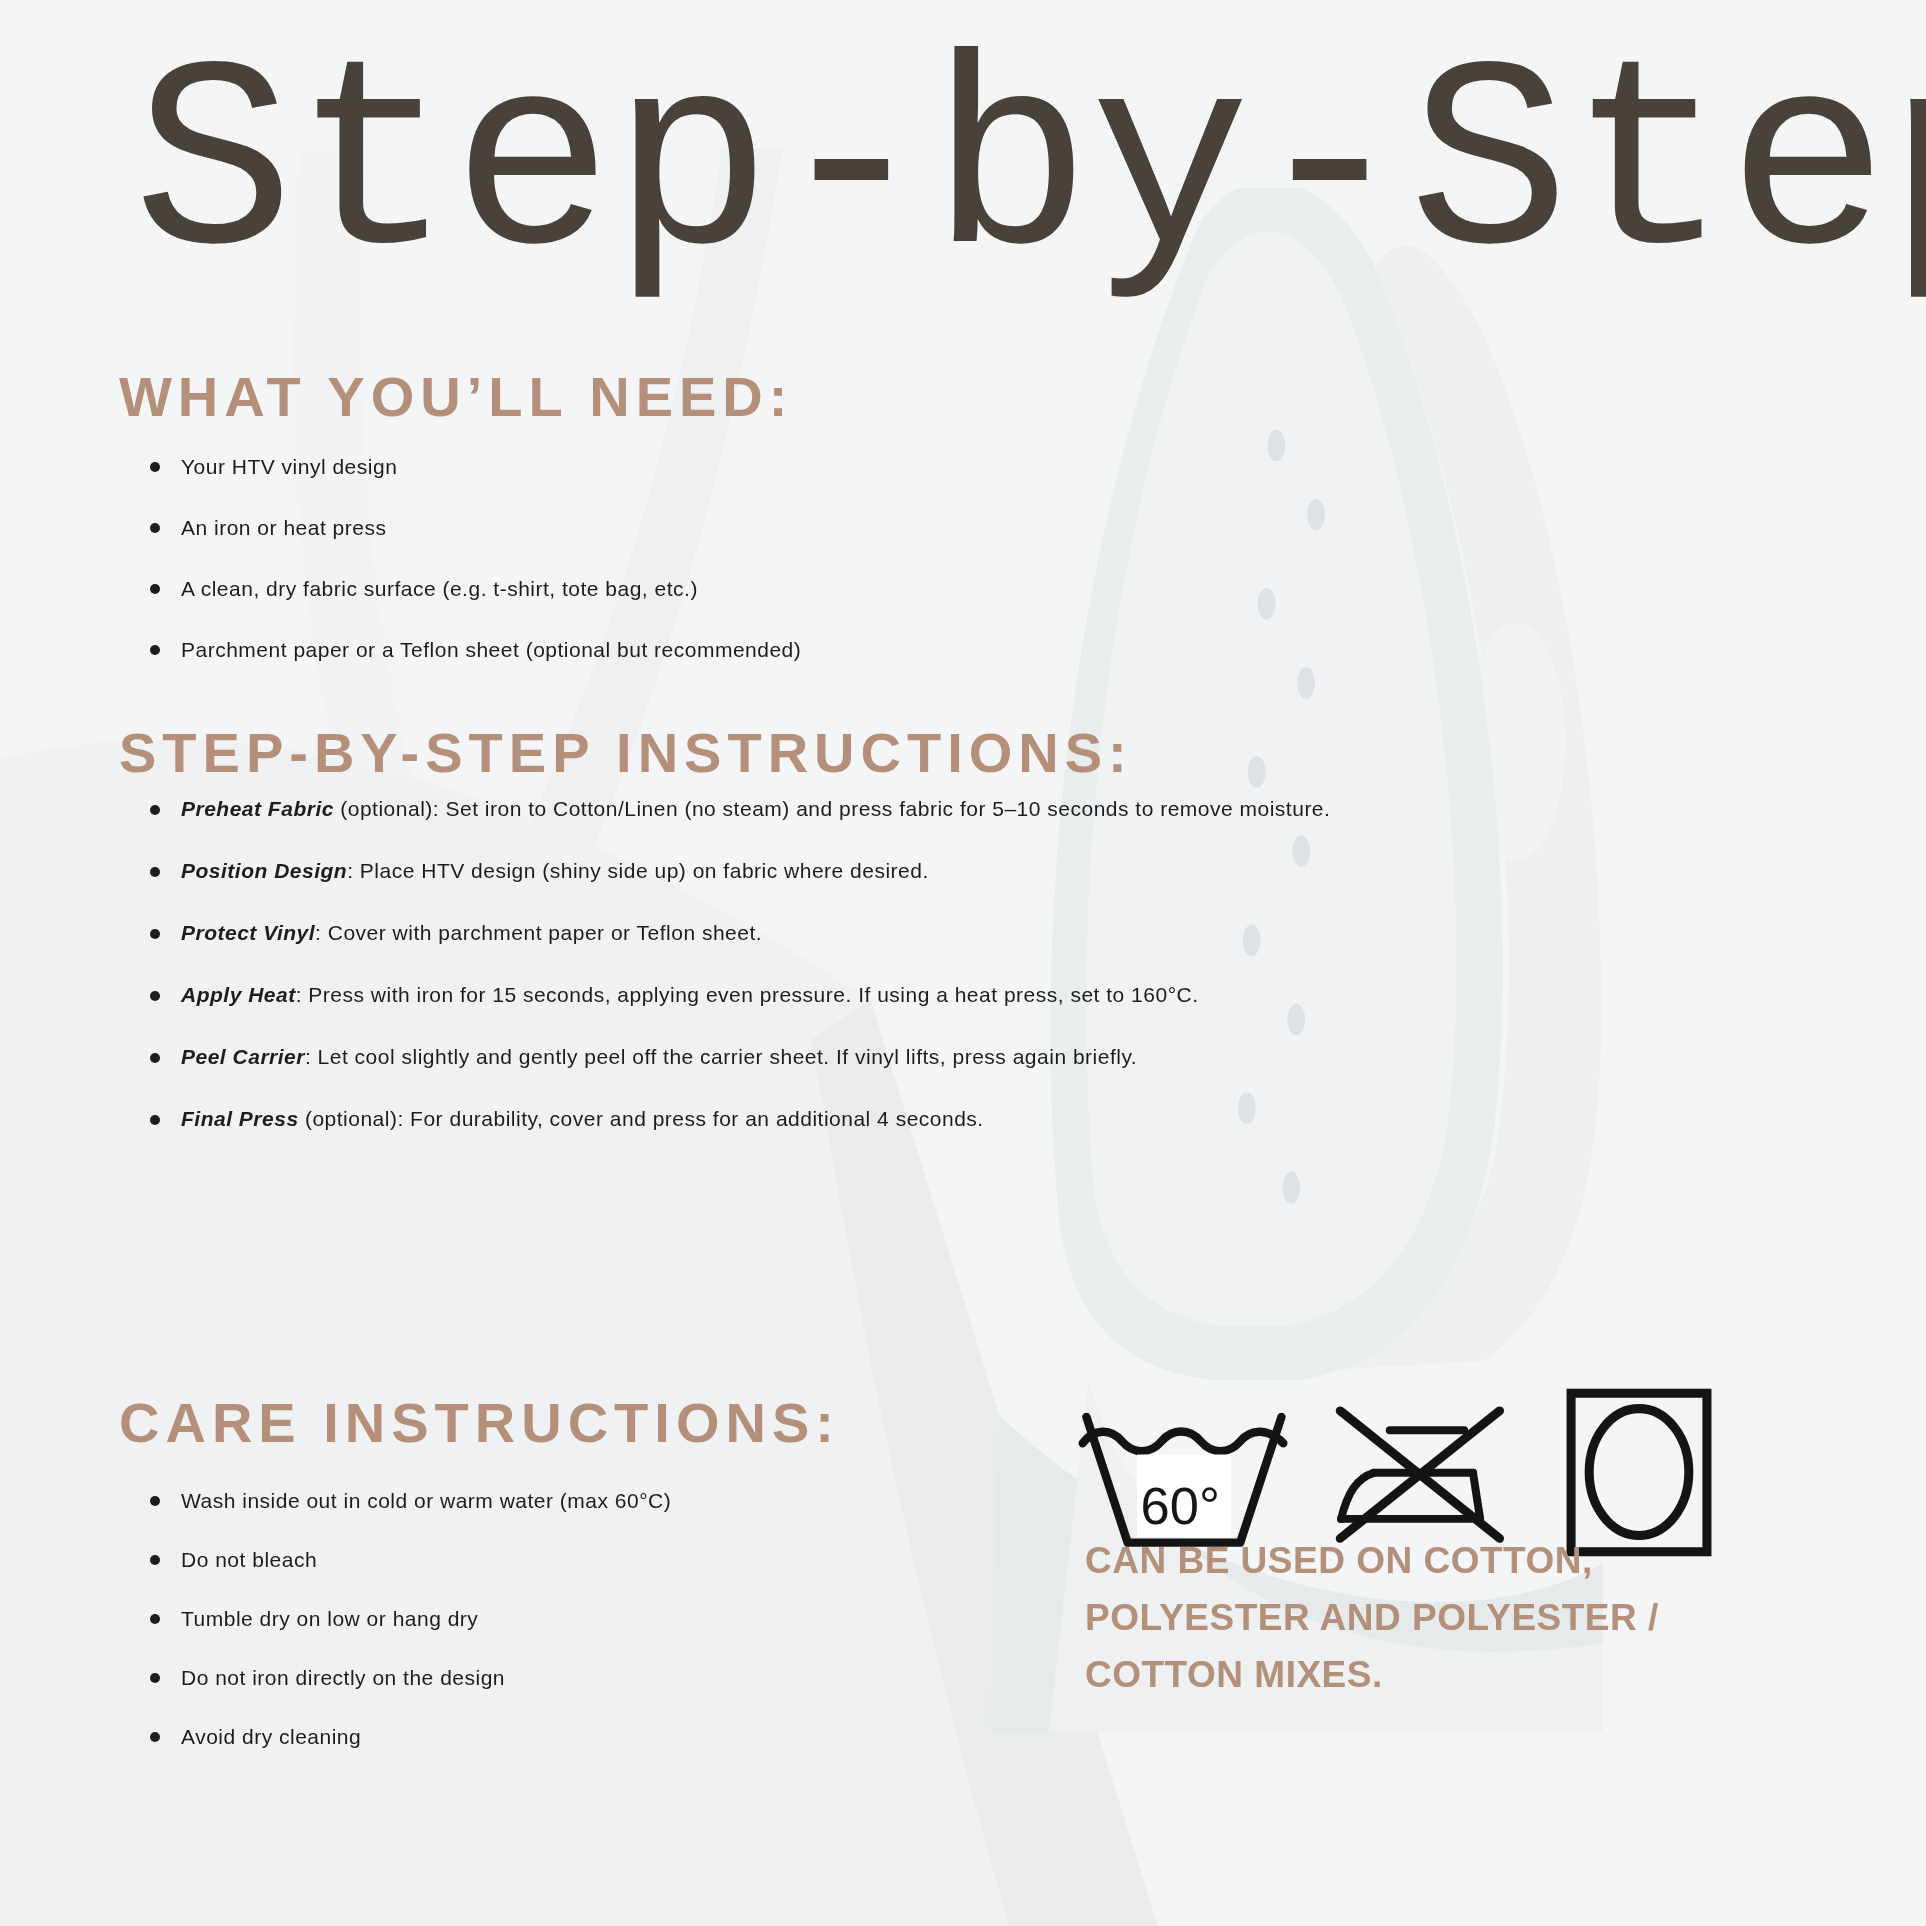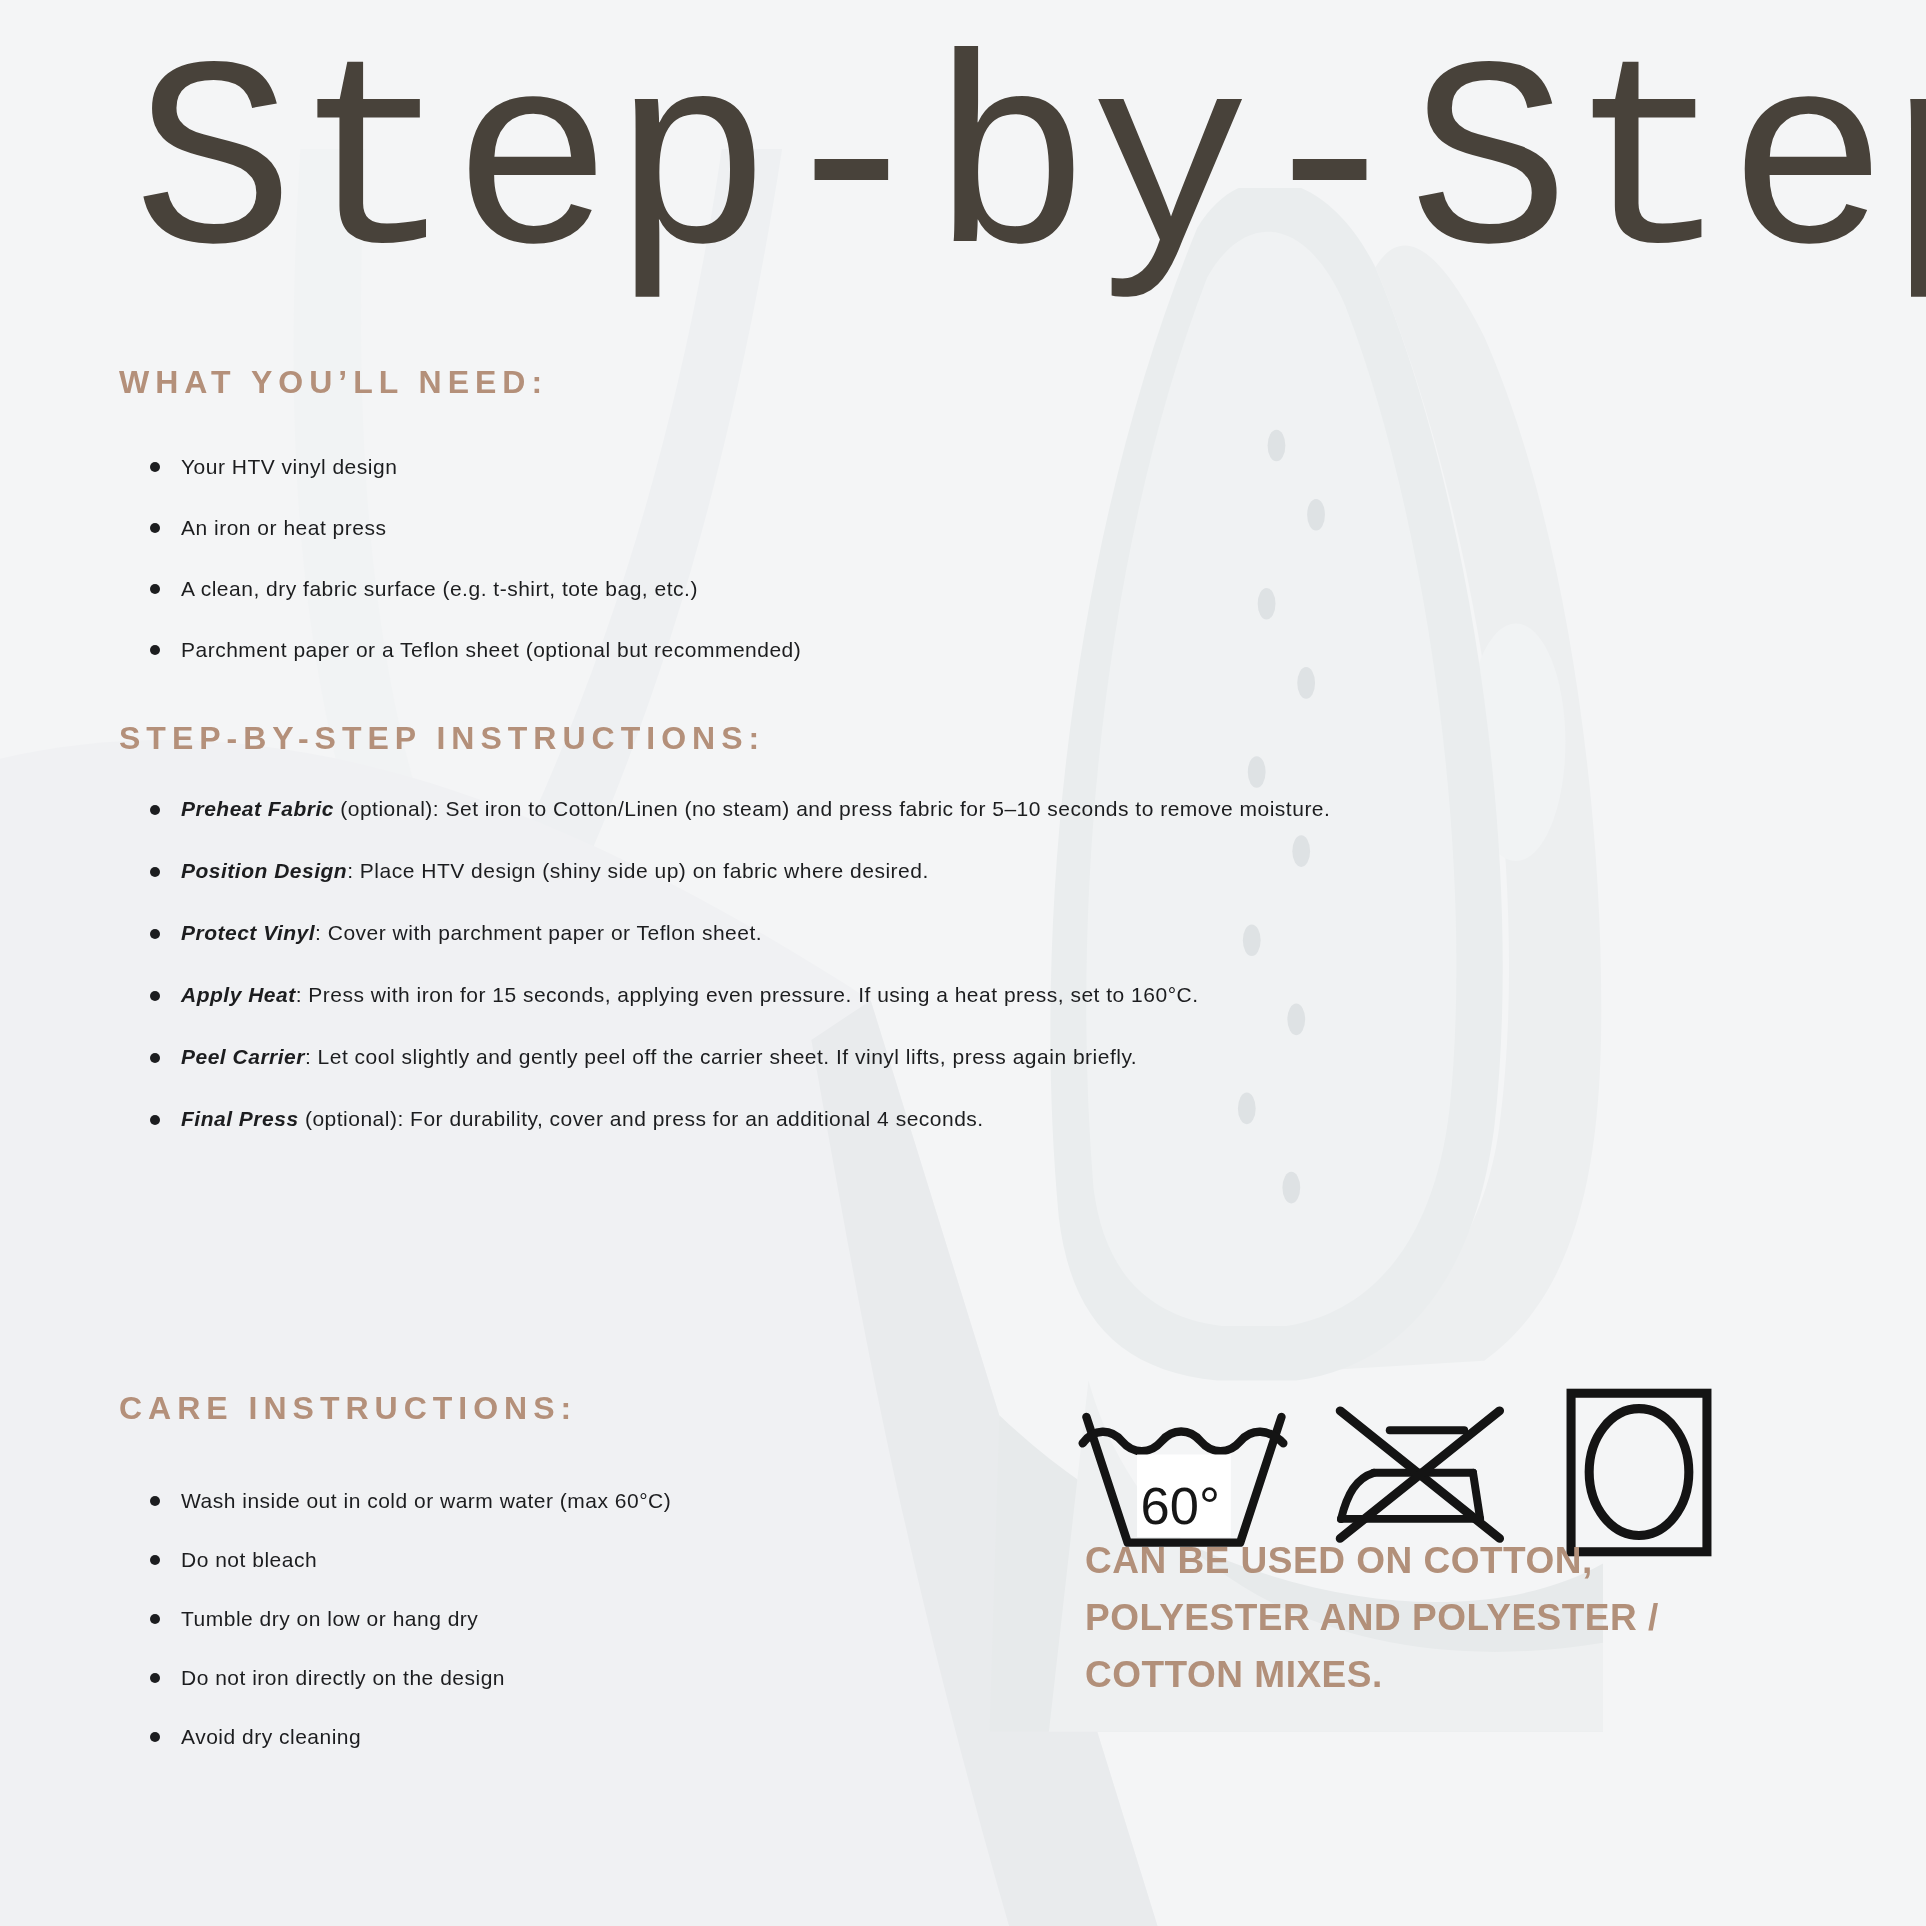--- a/index.html
+++ b/index.html
@@ -6,21 +6,21 @@
   .page{
     position:relative;width:1927px;height:1927px;background:#f4f5f6;
     overflow:hidden;font-family:"Liberation Sans","DejaVu Sans",sans-serif;color:#1c1d1f;
   }
   .deco{position:absolute;pointer-events:none;}
   .title{
     position:absolute;left:121px;top:23px;margin:12px;
     font-family:Liberation Mono, monospace;font-weight:400;
     font-size:269px;line-height:269px;letter-spacing:-2px;color:#48423a;white-space:nowrap;
   }
-  .sec{position:absolute;margin:0;font-size:32px;font-weight:700;letter-spacing:6px;color:#b4907a;white-space:nowrap;}
+  .sec{position:absolute;margin:0;font-size:56px;font-weight:700;letter-spacing:6px;color:#b4907a;white-space:nowrap;}
   #need-h{left:119px;top:364px;}
   #steps-h{left:119px;top:720px;}
   #care-h{left:119px;top:1390px;}
   ul{list-style:none;margin:0;padding:0;position:absolute;font-size:21px;letter-spacing:0.5px;}
   #need-list{left:147px;top:436px;width:1505px;line-height:61px;}
   #steps-list{left:147px;top:778px;width:1436px;line-height:62px;}
   #care-list{left:147px;top:1471px;width:673px;line-height:59px;}
   li{position:relative;padding-left:34px;}
   .dot{position:absolute;left:3px;width:10px;height:10px;border-radius:50%;background:#1c1d1f;}
   #need-list .dot{top:26px;}

